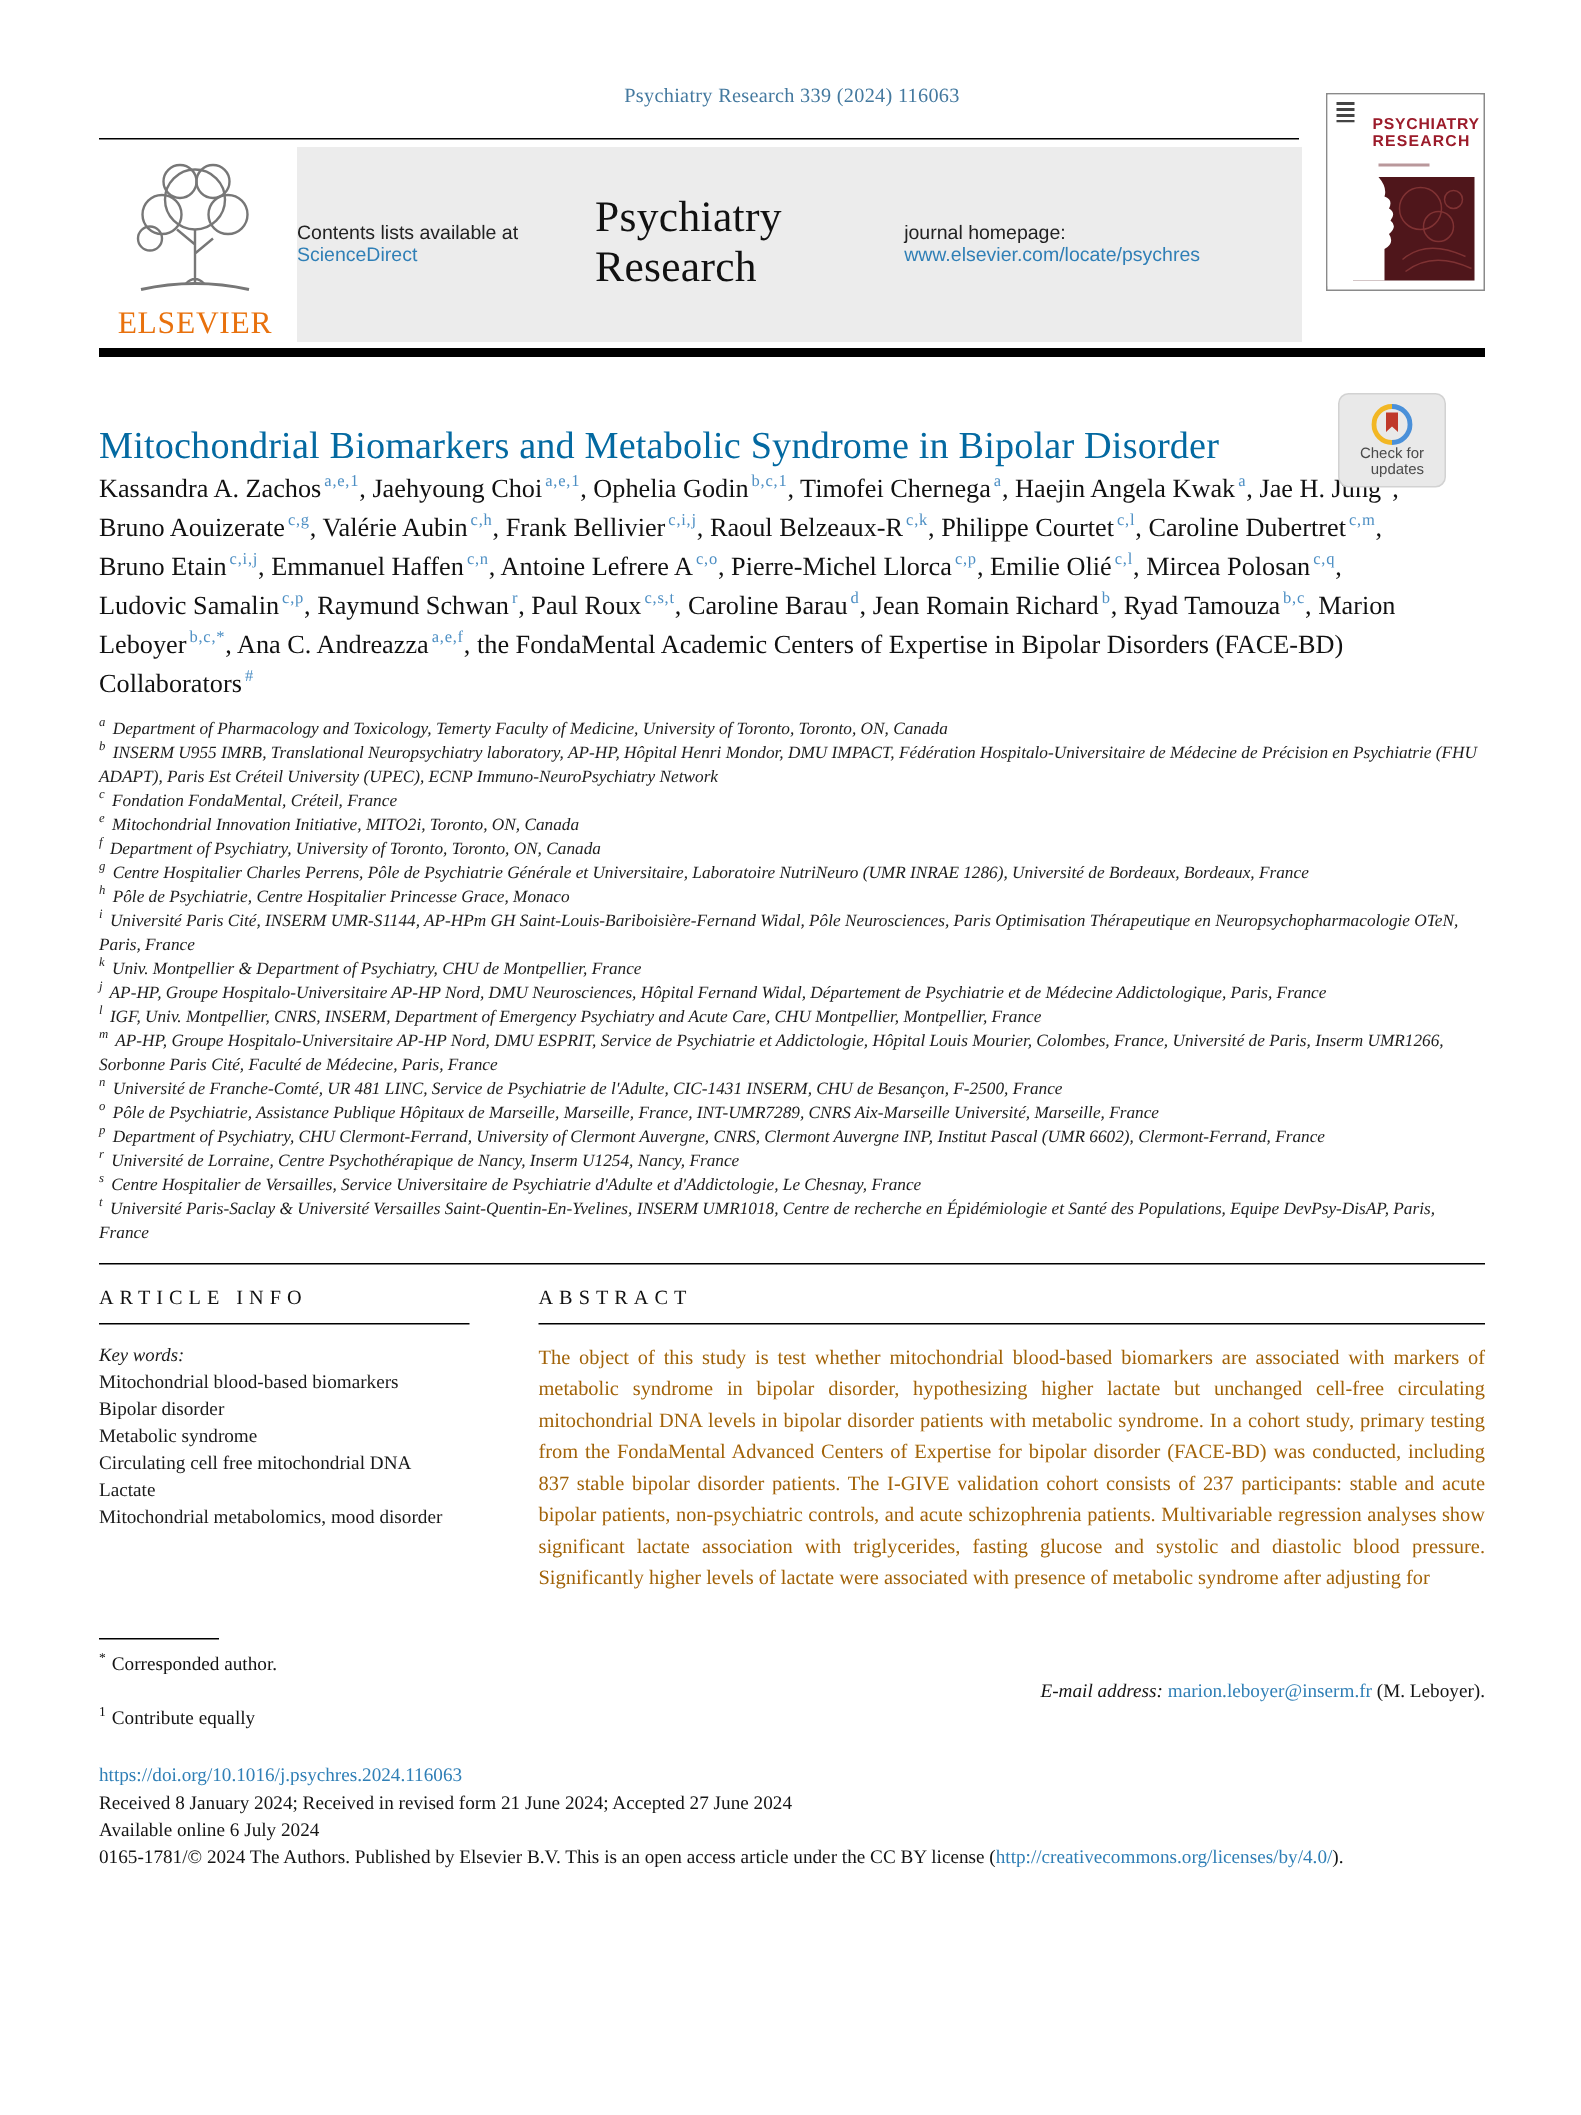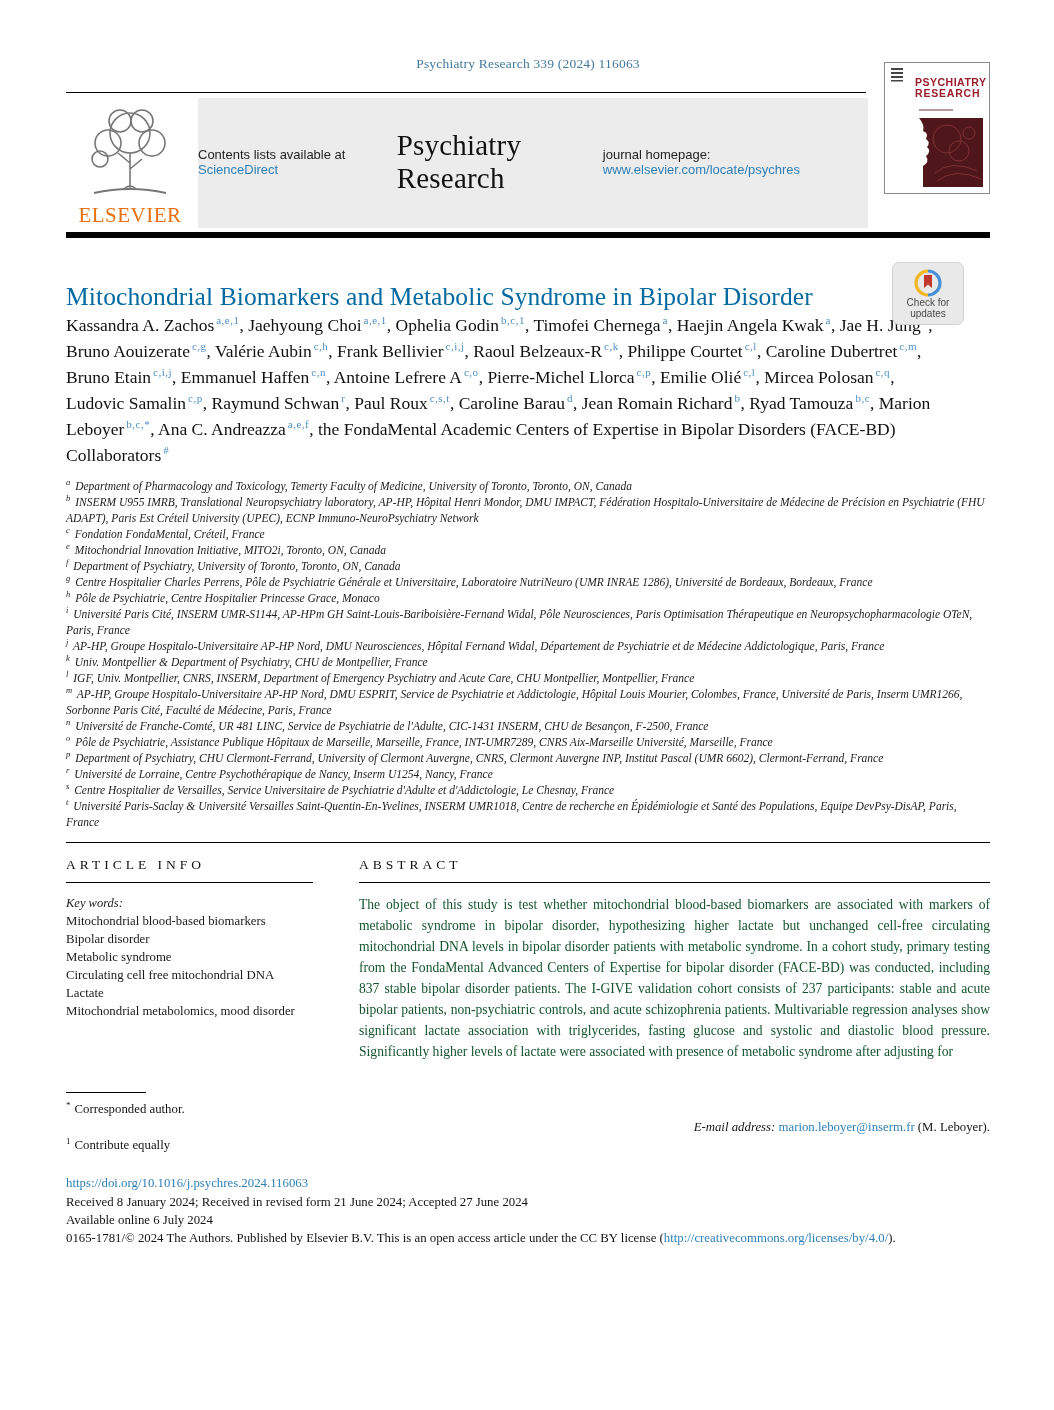--- a/index.html
+++ b/index.html
@@ -25,39 +25,39 @@
   .graybox{flex:1;background:#ececec;margin:2px 16px 0 4px;display:flex;flex-direction:row;align-items:center;justify-content:space-between;padding:12px 0 14px 0;}
   .contents-line{font-family:"Liberation Sans","DejaVu Sans",sans-serif;font-size:13px;color:#222;}
   .banner-title{font-size:29px;color:#111;letter-spacing:.2px;}
   .homepage-line{font-family:"Liberation Sans","DejaVu Sans",sans-serif;font-size:13px;color:#222;}
   .cover{width:104px;height:130px;margin-top:-34px;background:#fff;border:1px solid #8a8a8a;position:relative;}
   .thickrule{margin-top:4px;height:6px;background:#000;}
 
   
   .badge{position:absolute;right:90px;top:262px;width:70px;height:61px;background:#e9e9e9;border:1px solid #d2d2d2;border-radius:7px;
     display:flex;flex-direction:column;align-items:center;justify-content:center;cursor:pointer;}
-  .badge-text{font-family:"Liberation Sans","DejaVu Sans",sans-serif;font-size:10px;line-height:11px;color:#4a4a4a;text-align:center;}
+  .badge-text{font-family:"Liberation Sans","DejaVu Sans",sans-serif;font-size:10px;line-height:11px;color:#4a4a4a;text-align:right;}
 
   
   .title{margin-top:44px;font-size:25.5px;color:#0369a1;letter-spacing:.1px;}
   .authors{max-width:882px;font-size:17.5px;line-height:26px;color:#111;}
   .authors sup{font-size:11px;color:#4d8fc4;margin-left:2px;letter-spacing:.5px;}
   .affils{margin-top:10px;font-size:11.5px;line-height:16px;font-style:italic;color:#1c1c1c;}
   .affils sup{font-size:8.5px;margin-right:2px;}
 
   
   .secrule{margin-top:12px;height:1px;background:#000;}
   .twocol{display:flex;margin-top:14px;}
   .leftcol{width:247px;flex:none;}
   .rightcol{flex:1;margin-left:46px;}
   .colheader{font-size:13.5px;letter-spacing:4px;color:#111;}
   .colheadrule{margin-top:9px;height:1px;background:#000;}
   .kw-label{margin-top:11px;font-style:italic;font-size:12.5px;line-height:18px;}
   .kw{font-size:12.8px;line-height:18px;}
-  .abstract{margin-top:11px;font-size:13.6px;line-height:21px;text-align:justify;color:#14532d;}
+  .abstract{margin-top:11px;font-size:13.6px;line-height:21px;text-align:justify;color:#a16207;}
 
   
   .fnrule{margin-top:30px;width:80px;height:1px;background:#000;}
   .fn{font-size:12.8px;line-height:18px;margin-top:7px;color:#141414;}
   .fn sup{font-size:9px;margin-right:4px;}
   .fn-email{margin-left:14px;text-align:right;}
   .em{font-style:italic;}
 
   
   .doi{margin-top:22px;font-size:12.8px;}
@@ -134,22 +134,22 @@
 
     <div class="affils">
         <div class="affil"><sup class="affil-sup">a</sup><span class="affil-text"> Department of Pharmacology and Toxicology, Temerty Faculty of Medicine, University of Toronto, Toronto, ON, Canada</span></div>
         <div class="affil"><sup class="affil-sup">b</sup><span class="affil-text"> INSERM U955 IMRB, Translational Neuropsychiatry laboratory, AP-HP, Hôpital Henri Mondor, DMU IMPACT, Fédération Hospitalo-Universitaire de Médecine de Précision en Psychiatrie (FHU ADAPT), Paris Est Créteil University (UPEC), ECNP Immuno-NeuroPsychiatry Network</span></div>
         <div class="affil"><sup class="affil-sup">c</sup><span class="affil-text"> Fondation FondaMental, Créteil, France</span></div>
         <div class="affil"><sup class="affil-sup">e</sup><span class="affil-text"> Mitochondrial Innovation Initiative, MITO2i, Toronto, ON, Canada</span></div>
         <div class="affil"><sup class="affil-sup">f</sup><span class="affil-text"> Department of Psychiatry, University of Toronto, Toronto, ON, Canada</span></div>
         <div class="affil"><sup class="affil-sup">g</sup><span class="affil-text"> Centre Hospitalier Charles Perrens, Pôle de Psychiatrie Générale et Universitaire, Laboratoire NutriNeuro (UMR INRAE 1286), Université de Bordeaux, Bordeaux, France</span></div>
         <div class="affil"><sup class="affil-sup">h</sup><span class="affil-text"> Pôle de Psychiatrie, Centre Hospitalier Princesse Grace, Monaco</span></div>
         <div class="affil"><sup class="affil-sup">i</sup><span class="affil-text"> Université Paris Cité, INSERM UMR-S1144, AP-HPm GH Saint-Louis-Bariboisière-Fernand Widal, Pôle Neurosciences, Paris Optimisation Thérapeutique en Neuropsychopharmacologie OTeN, Paris, France</span></div>
+        <div class="affil"><sup class="affil-sup">k</sup><span class="affil-text"> Univ. Montpellier &amp; Department of Psychiatry, CHU de Montpellier, France</span></div>
         <div class="affil"><sup class="affil-sup">j</sup><span class="affil-text"> AP-HP, Groupe Hospitalo-Universitaire AP-HP Nord, DMU Neurosciences, Hôpital Fernand Widal, Département de Psychiatrie et de Médecine Addictologique, Paris, France</span></div>
-        <div class="affil"><sup class="affil-sup">k</sup><span class="affil-text"> Univ. Montpellier &amp; Department of Psychiatry, CHU de Montpellier, France</span></div>
         <div class="affil"><sup class="affil-sup">l</sup><span class="affil-text"> IGF, Univ. Montpellier, CNRS, INSERM, Department of Emergency Psychiatry and Acute Care, CHU Montpellier, Montpellier, France</span></div>
         <div class="affil"><sup class="affil-sup">m</sup><span class="affil-text"> AP-HP, Groupe Hospitalo-Universitaire AP-HP Nord, DMU ESPRIT, Service de Psychiatrie et Addictologie, Hôpital Louis Mourier, Colombes, France, Université de Paris, Inserm UMR1266, Sorbonne Paris Cité, Faculté de Médecine, Paris, France</span></div>
         <div class="affil"><sup class="affil-sup">n</sup><span class="affil-text"> Université de Franche-Comté, UR 481 LINC, Service de Psychiatrie de l'Adulte, CIC-1431 INSERM, CHU de Besançon, F-2500, France</span></div>
         <div class="affil"><sup class="affil-sup">o</sup><span class="affil-text"> Pôle de Psychiatrie, Assistance Publique Hôpitaux de Marseille, Marseille, France, INT-UMR7289, CNRS Aix-Marseille Université, Marseille, France</span></div>
         <div class="affil"><sup class="affil-sup">p</sup><span class="affil-text"> Department of Psychiatry, CHU Clermont-Ferrand, University of Clermont Auvergne, CNRS, Clermont Auvergne INP, Institut Pascal (UMR 6602), Clermont-Ferrand, France</span></div>
         <div class="affil"><sup class="affil-sup">r</sup><span class="affil-text"> Université de Lorraine, Centre Psychothérapique de Nancy, Inserm U1254, Nancy, France</span></div>
         <div class="affil"><sup class="affil-sup">s</sup><span class="affil-text"> Centre Hospitalier de Versailles, Service Universitaire de Psychiatrie d'Adulte et d'Addictologie, Le Chesnay, France</span></div>
         <div class="affil"><sup class="affil-sup">t</sup><span class="affil-text"> Université Paris-Saclay &amp; Université Versailles Saint-Quentin-En-Yvelines, INSERM UMR1018, Centre de recherche en Épidémiologie et Santé des Populations, Equipe DevPsy-DisAP, Paris, France</span></div>
       </div>
 

